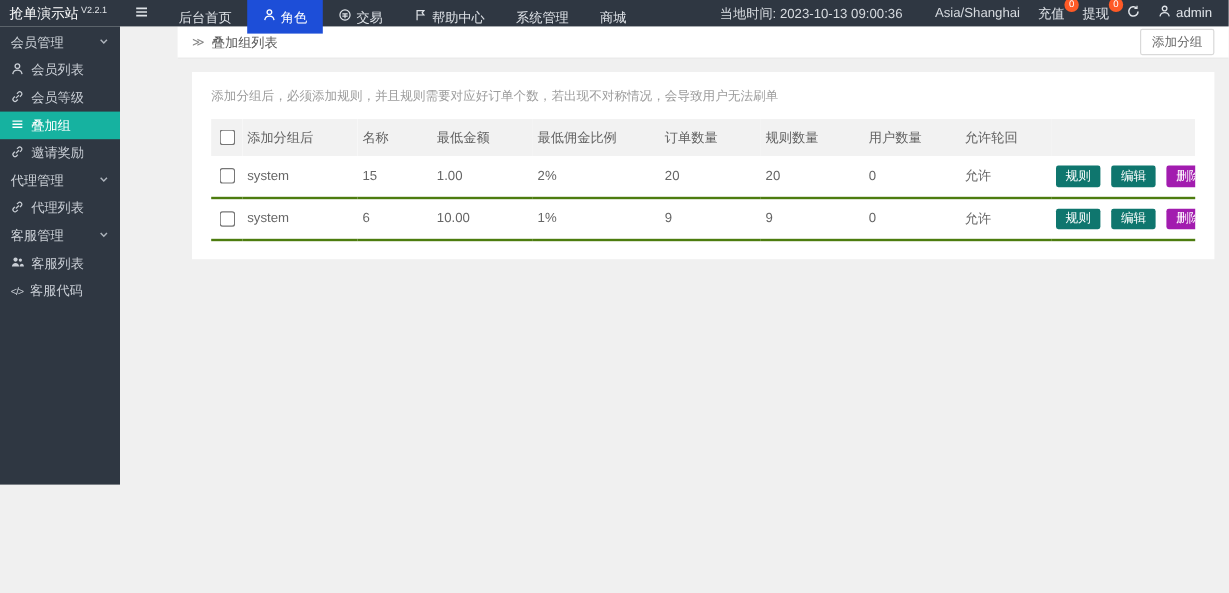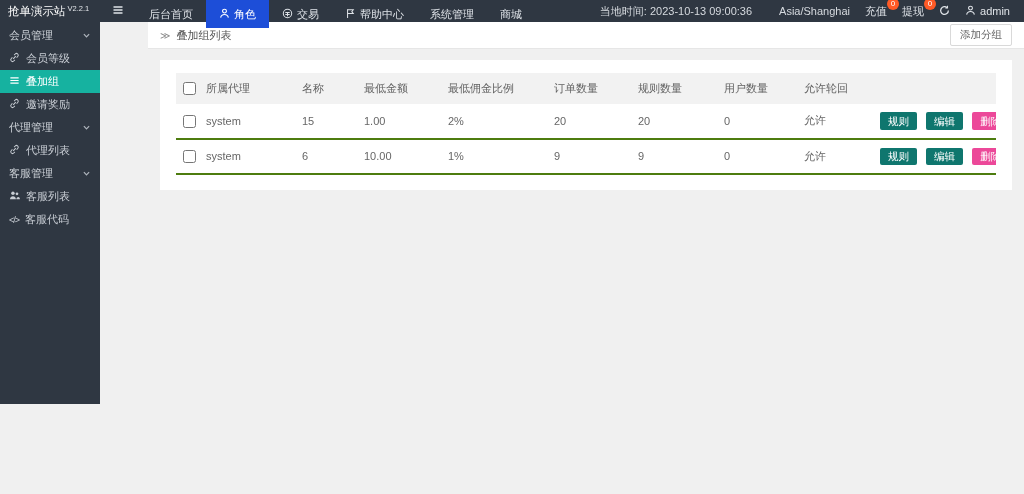--- a/index.html
+++ b/index.html
@@ -79,21 +79,21 @@
   tbody td { padding:8px 4px; border-bottom:2px solid #4d7c0f; overflow:hidden; white-space:nowrap; }
   .cb-col { text-align:center; }
   input[type="checkbox"] { width:13px; height:13px; margin:0; vertical-align:middle; cursor:pointer; }
   .btn {
     display:inline-block; border:none; border-radius:2px; color:#fff; font-size:10.5px;
     padding:3.5px 8px; line-height:1; cursor:pointer;
     font-family:"Liberation Sans","DejaVu Sans",sans-serif;
   }
   .btn + .btn { margin-left:6px; }
   .btn-teal { background:#0f766e; }
-  .btn-orange { background:#ec4899; }
+  .btn-orange { background:#a21caf; }
 
   .pagefoot { margin-top:13px; display:flex; align-items:center; gap:5px; font-size:11px; color:#666; }
   .pagefoot select {
     width:46px; height:18px; font-size:11px; border:1px solid #b9b9b9; border-radius:2px;
     background:#fff; color:#444; font-family:"Liberation Sans","DejaVu Sans",sans-serif;
   }
 </style>
 </head>
 <body>
 
@@ -188,20 +188,29 @@
       <div class="side-item side-section">
         <span>会员管理</span>
         <span class="chev">
           <svg viewBox="0 0 12 12" fill="none" stroke="#aeb4bc" stroke-width="1.6">
               <path d="M2.5 4.2L6 7.8l3.5-3.6"></path>
             </svg>
         </span>
       </div>
       <div class="side-item">
         <span>
+          <svg viewBox="0 0 12 12" fill="none" stroke="#c9ced5" stroke-width="1.2">
+              <circle cx="6" cy="3.4" r="2.1"></circle>
+              <path d="M1.8 10.6c.4-2.3 2.1-3.5 4.2-3.5s3.8 1.2 4.2 3.5"></path>
+            </svg>
+        </span>
+        <span>会员列表</span>
+      </div>
+      <div class="side-item">
+        <span>
           <svg viewBox="0 0 12 12" fill="none" stroke="#c9ced5" stroke-width="1.1">
               <path d="M4.6 7.4l2.8-2.8"></path>
               <path d="M5.6 3.4l1.2-1.2a1.9 1.9 0 0 1 2.7 2.7L8.3 6.1"></path>
               <path d="M6.4 8.6L5.2 9.8a1.9 1.9 0 0 1-2.7-2.7l1.2-1.2"></path>
             </svg>
         </span>
         <span>会员等级</span>
       </div>
       <div class="side-item active">
         <span>
@@ -266,38 +275,39 @@
 
     <div class="main">
       <div class="crumbbar">
         <span class="crumb-marker">≫</span>
         <span>叠加组列表</span>
         <button class="add-btn">添加分组</button>
       </div>
 
       <div class="content">
         <div class="card">
+          <div class="notice">添加分组后，必须添加规则，并且规则需要对应好订单个数，若出现不对称情况，会导致用户无法刷单</div>
 
           <table>
             <colgroup>
               <col style="width:26px">
                 <col style="width:96px">
                 <col style="width:62px">
                 <col style="width:84px">
               <col style="width:106px">
                 <col style="width:84px">
                 <col style="width:86px">
                 <col style="width:80px">
               <col style="width:76px">
                 <col>
             </colgroup>
             <thead>
               <tr>
                 <th class="cb-col"><input type="checkbox" style=""></th>
-                <th>所属代理</th>
+                <th>添加分组后</th>
                 <th>名称</th>
                 <th>最低金额</th>
                 <th>最低佣金比例</th>
                 <th>订单数量</th>
                 <th>规则数量</th>
                 <th>用户数量</th>
                 <th>允许轮回</th>
                 <th></th>
               </tr>
             </thead>

